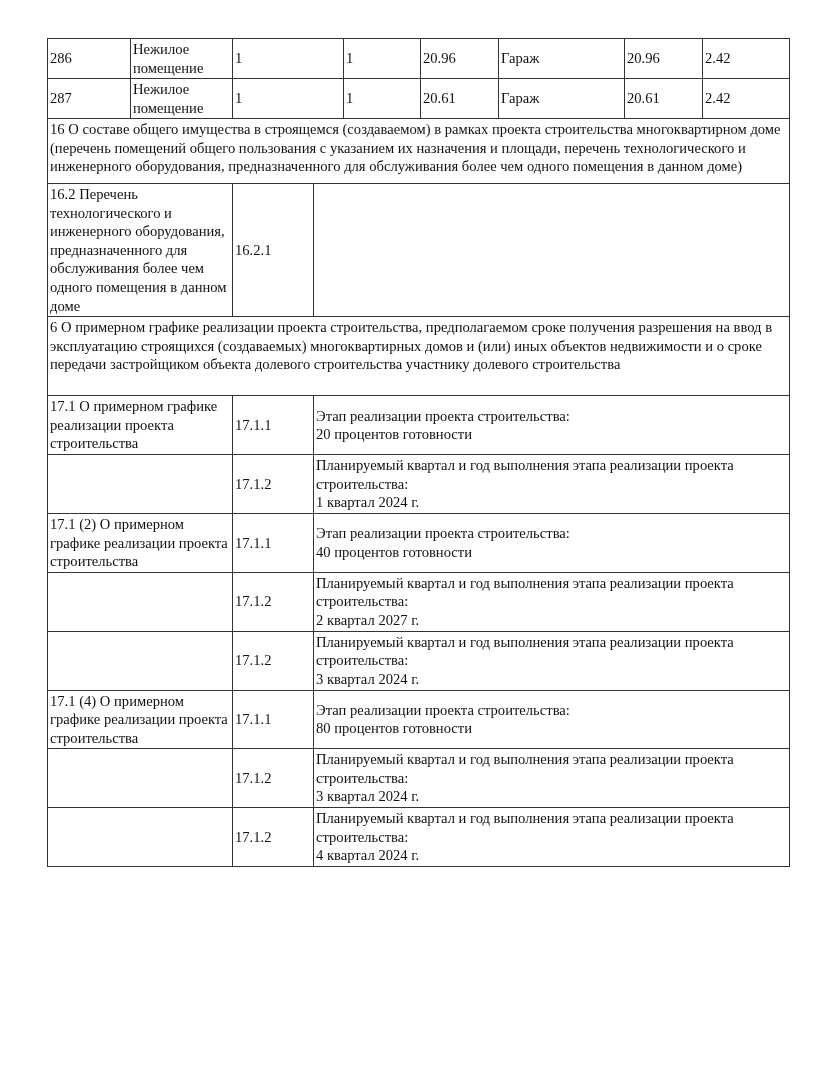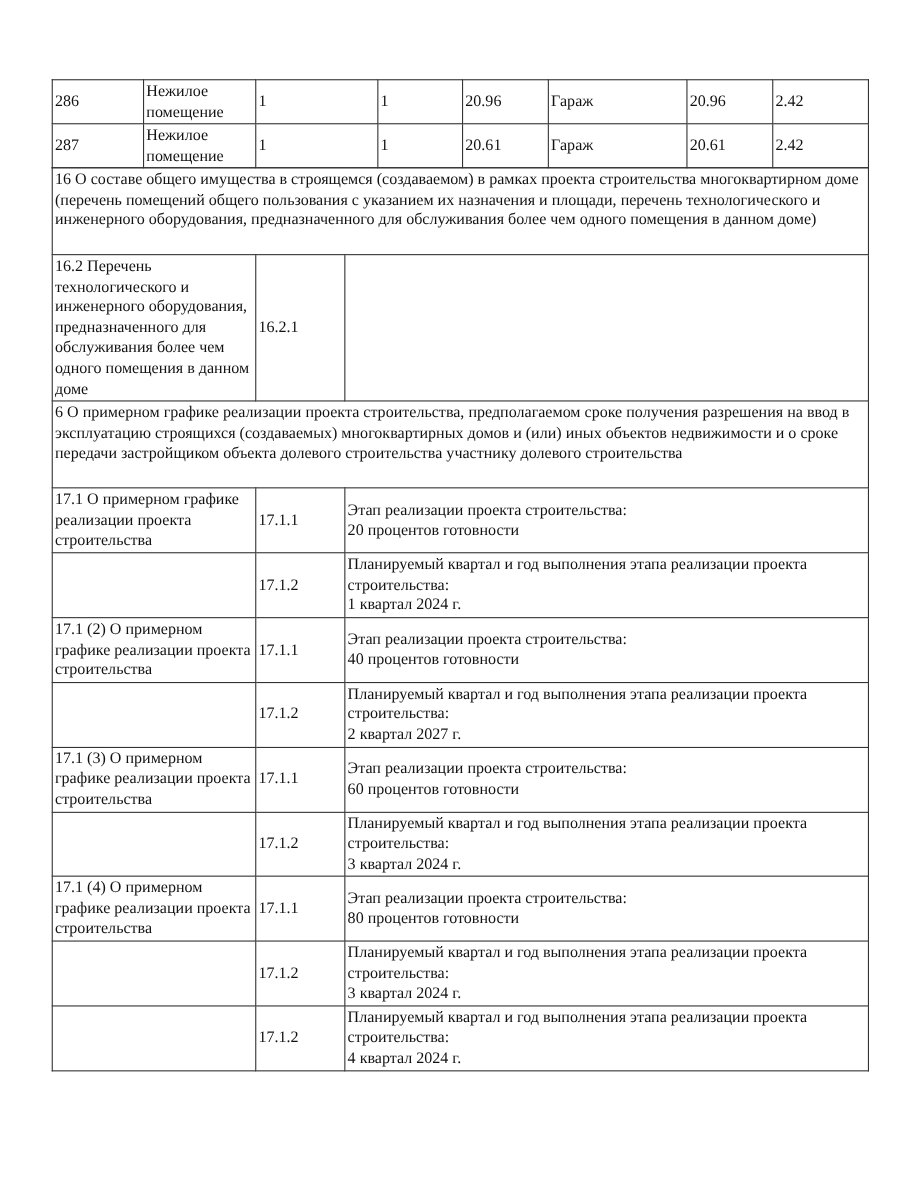--- a/index.html
+++ b/index.html
@@ -1,19 +1,19 @@
 <!DOCTYPE html>
 <html><head>
 <meta charset="utf-8">
 <style>
   html, body { margin: 0; padding: 0; background: #ffffff; }
   body { width: 835px; height: 1080px; position: relative; overflow: hidden;
          font-family: "Liberation Serif", "DejaVu Serif", serif; color: #111; }
   .page { position: absolute; left: 47px; top: 38px; width: 742px; }
-  table { border-collapse: collapse; width: 742px; table-layout: fixed; margin-top: 34px; }
+  table { border-collapse: collapse; width: 742px; table-layout: fixed; }
   td { border: 1.3px solid #333; vertical-align: middle; padding: 0 1px 0 2px;
        font-size: 14.6px; line-height: 18.6px; }
   td.top { vertical-align: top; }
   b { font-weight: normal; }
   .section td { padding-top: 1px; padding-bottom: 1px; }
 </style>
 </head>
 <body>
 
 <div class="page">
@@ -53,21 +53,21 @@
     </tbody>
   </table>
 
   <table class="section" style="margin-top:-1px">
     <colgroup>
       <col style="width:185px">
         <col style="width:81px">
         <col style="width:476px">
     </colgroup>
     <tbody>
-      <tr style="height:79px">
+      <tr style="height:65px">
         <td colspan="3" class="top">16 О составе общего имущества в строящемся (создаваемом) в рамках проекта строительства многоквартирном доме (перечень помещений общего пользования с указанием их назначения и площади, перечень технологического и инженерного оборудования, предназначенного для обслуживания более чем одного помещения в данном доме)</td>
       </tr>
       <tr style="height:111px">
         <td>16.2 Перечень технологического и инженерного оборудования, предназначенного для обслуживания более чем одного помещения в данном доме</td>
         <td>16.2.1</td>
         <td></td>
       </tr>
       <tr style="height:79px">
         <td colspan="3" class="top">6 О примерном графике реализации проекта строительства, предполагаемом сроке получения разрешения на ввод в эксплуатацию строящихся (создаваемых) многоквартирных домов и (или) иных объектов недвижимости и о сроке передачи застройщиком объекта долевого строительства участнику долевого строительства</td>
       </tr>
@@ -88,25 +88,20 @@
         <td>17.1.1</td>
         <td><span>Этап реализации проекта строительства:</span><br><b>40 процентов готовности</b></td>
       </tr>
       <tr style="height:59px">
         <td></td>
         <td>17.1.2</td>
         <td><span>Планируемый квартал и год выполнения этапа реализации проекта строительства:</span><br><b>2 квартал 2027 г.</b></td>
       </tr>
 
       <tr style="height:58px">
-        <td>17.1 (3) О примерном графике реализации проекта строительства</td>
-        <td>17.1.1</td>
-        <td><span>Этап реализации проекта строительства:</span><br><b>60 процентов готовности</b></td>
-      </tr>
-      <tr style="height:58px">
         <td></td>
         <td>17.1.2</td>
         <td><span>Планируемый квартал и год выполнения этапа реализации проекта строительства:</span><br><b>3 квартал 2024 г.</b></td>
       </tr>
 
       <tr style="height:58px">
         <td>17.1 (4) О примерном графике реализации проекта строительства</td>
         <td>17.1.1</td>
         <td><span>Этап реализации проекта строительства:</span><br><b>80 процентов готовности</b></td>
       </tr>

